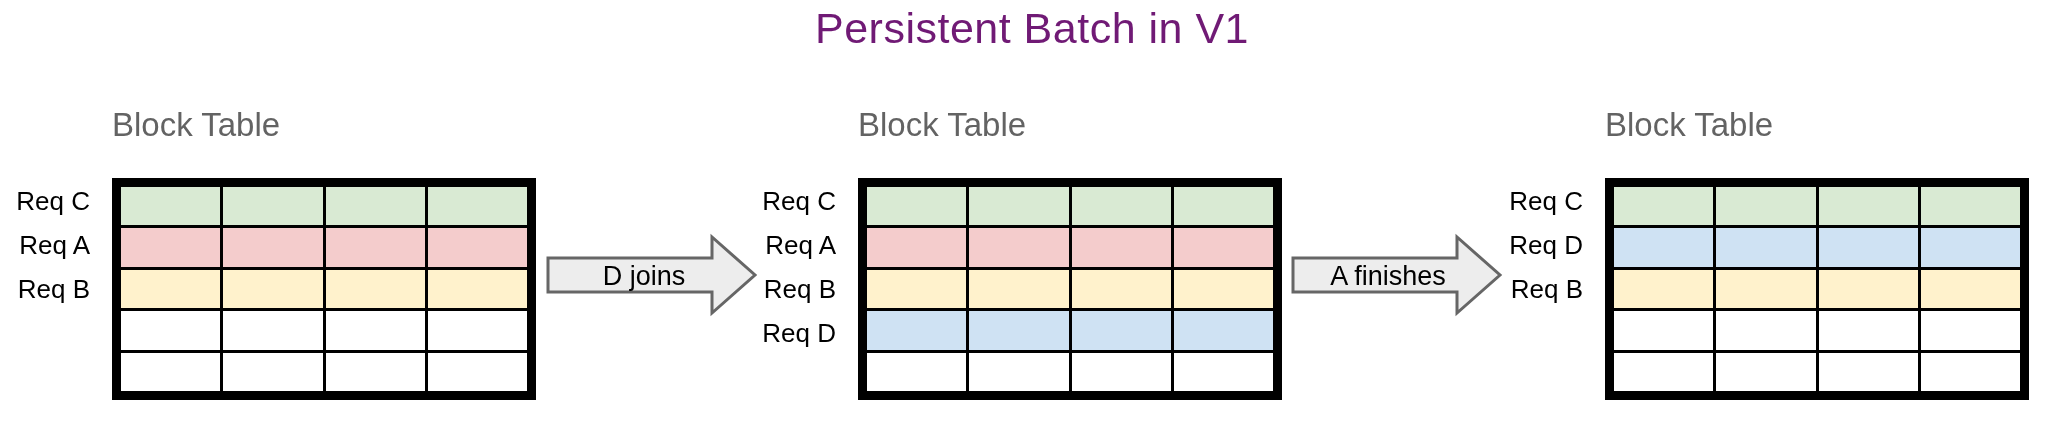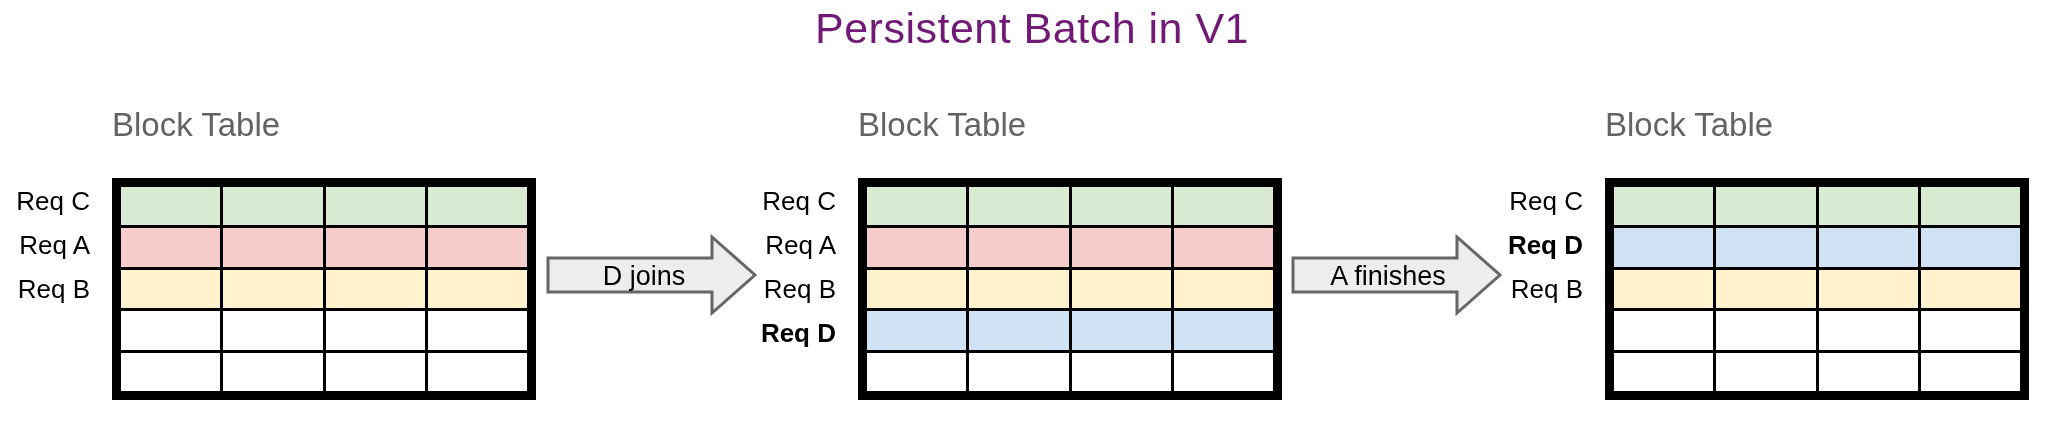--- a/index.html
+++ b/index.html
@@ -64,21 +64,21 @@
   .row-label {
     position: absolute;
     right: calc(100% + 22px);
     transform: translateY(-50%);
     font-size: 26px;
     color: #000000;
     white-space: nowrap;
     line-height: 1;
   }
   .row-label.bold {
-    font-weight: bold;
+    font-weight: normal;
   }
   .arrow {
     position: absolute;
     top: 233px;
     overflow: visible;
   }
   .arrow text {
     font-family: "Liberation Sans", "DejaVu Sans", sans-serif;
     font-size: 27px;
     fill: #000000;

